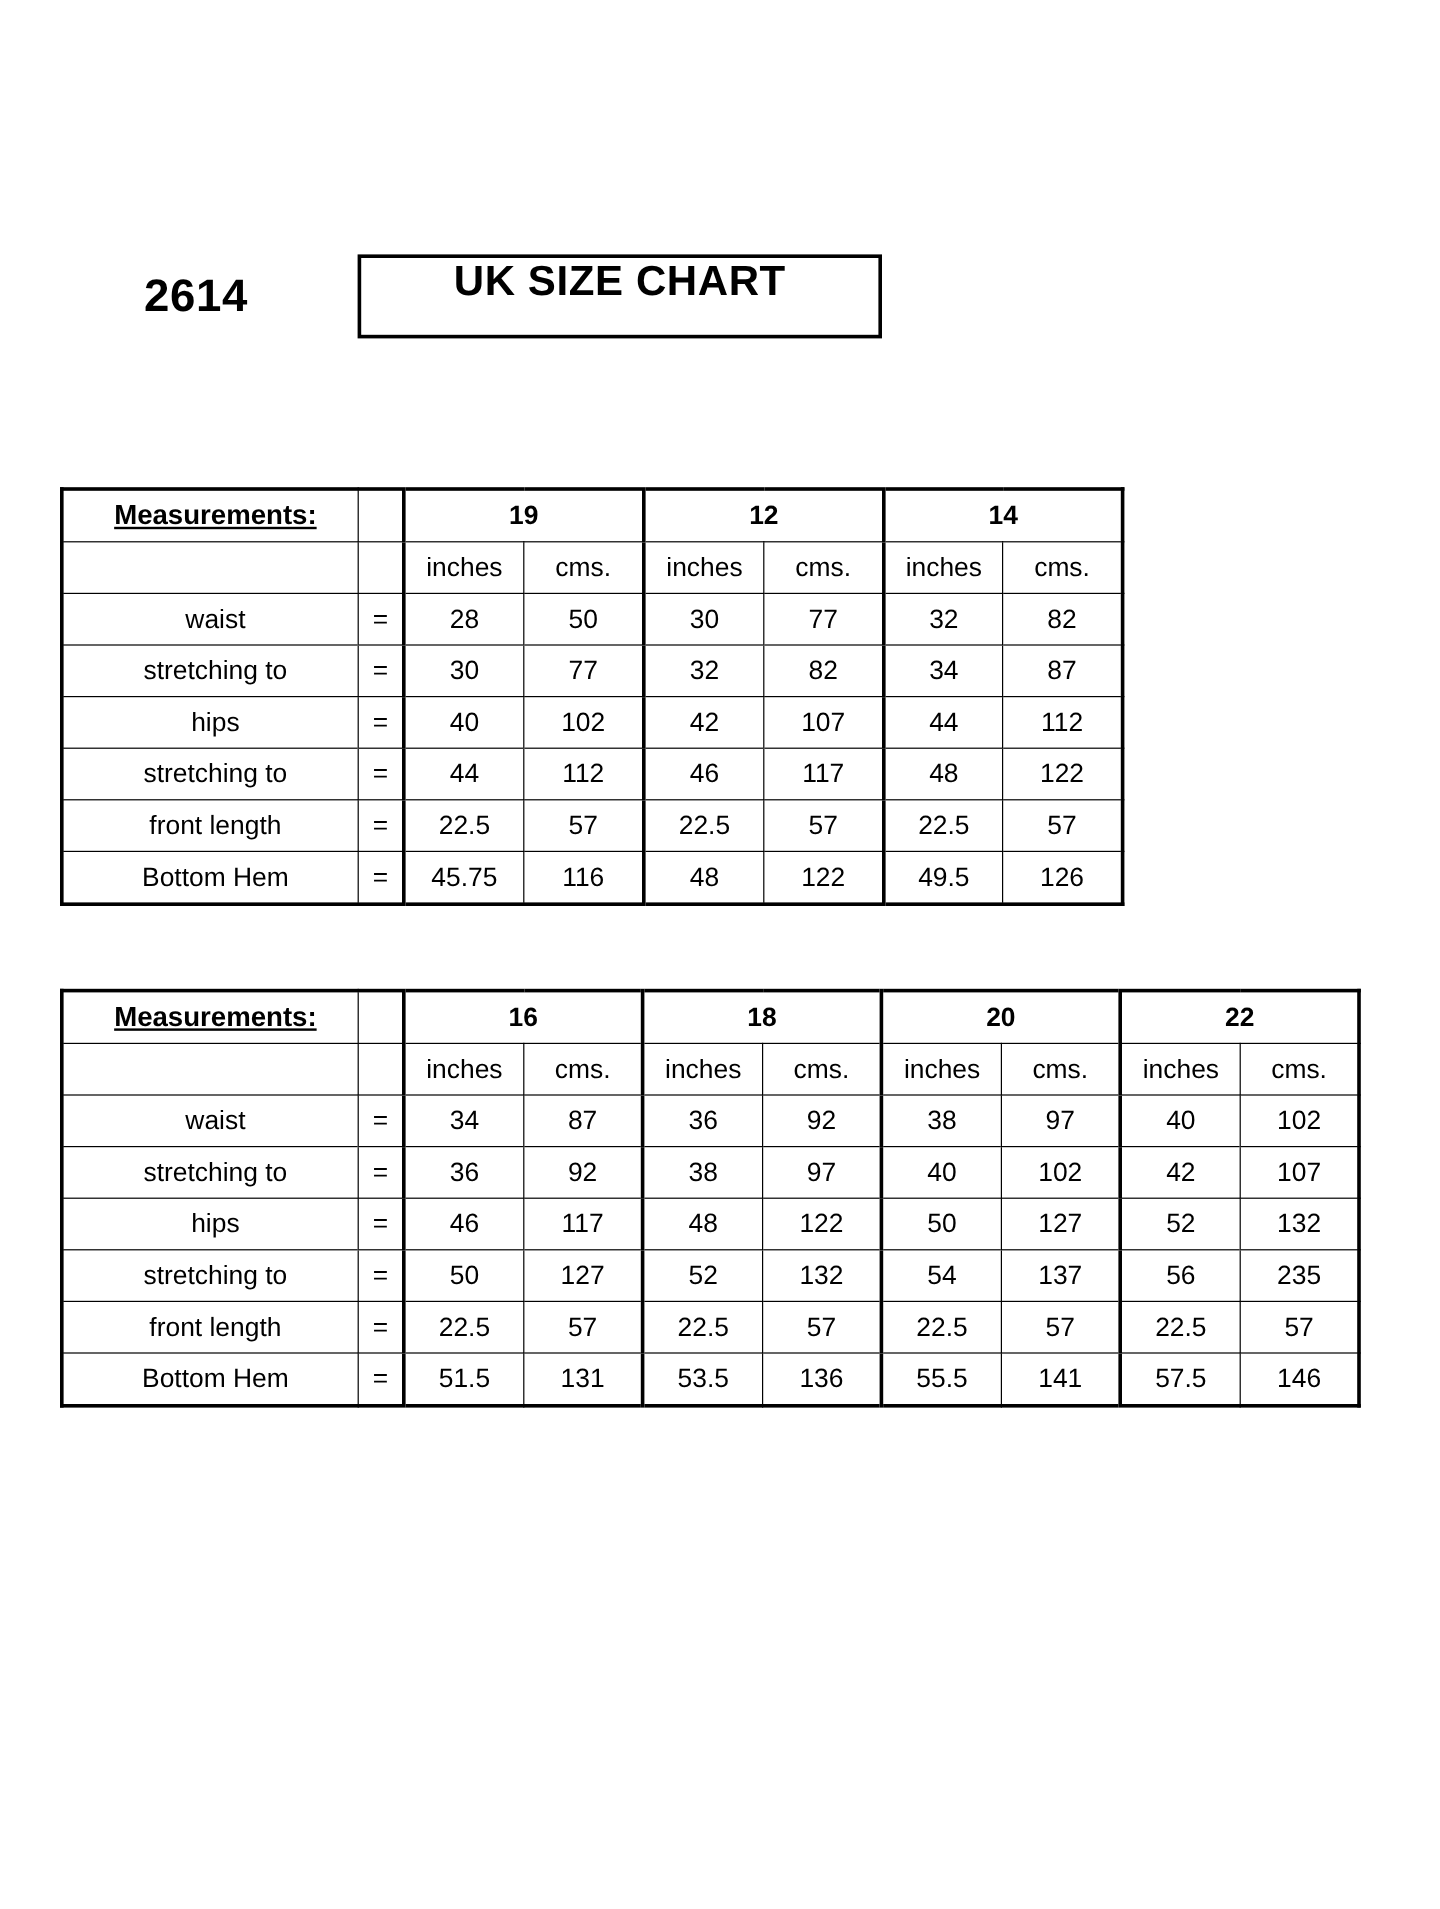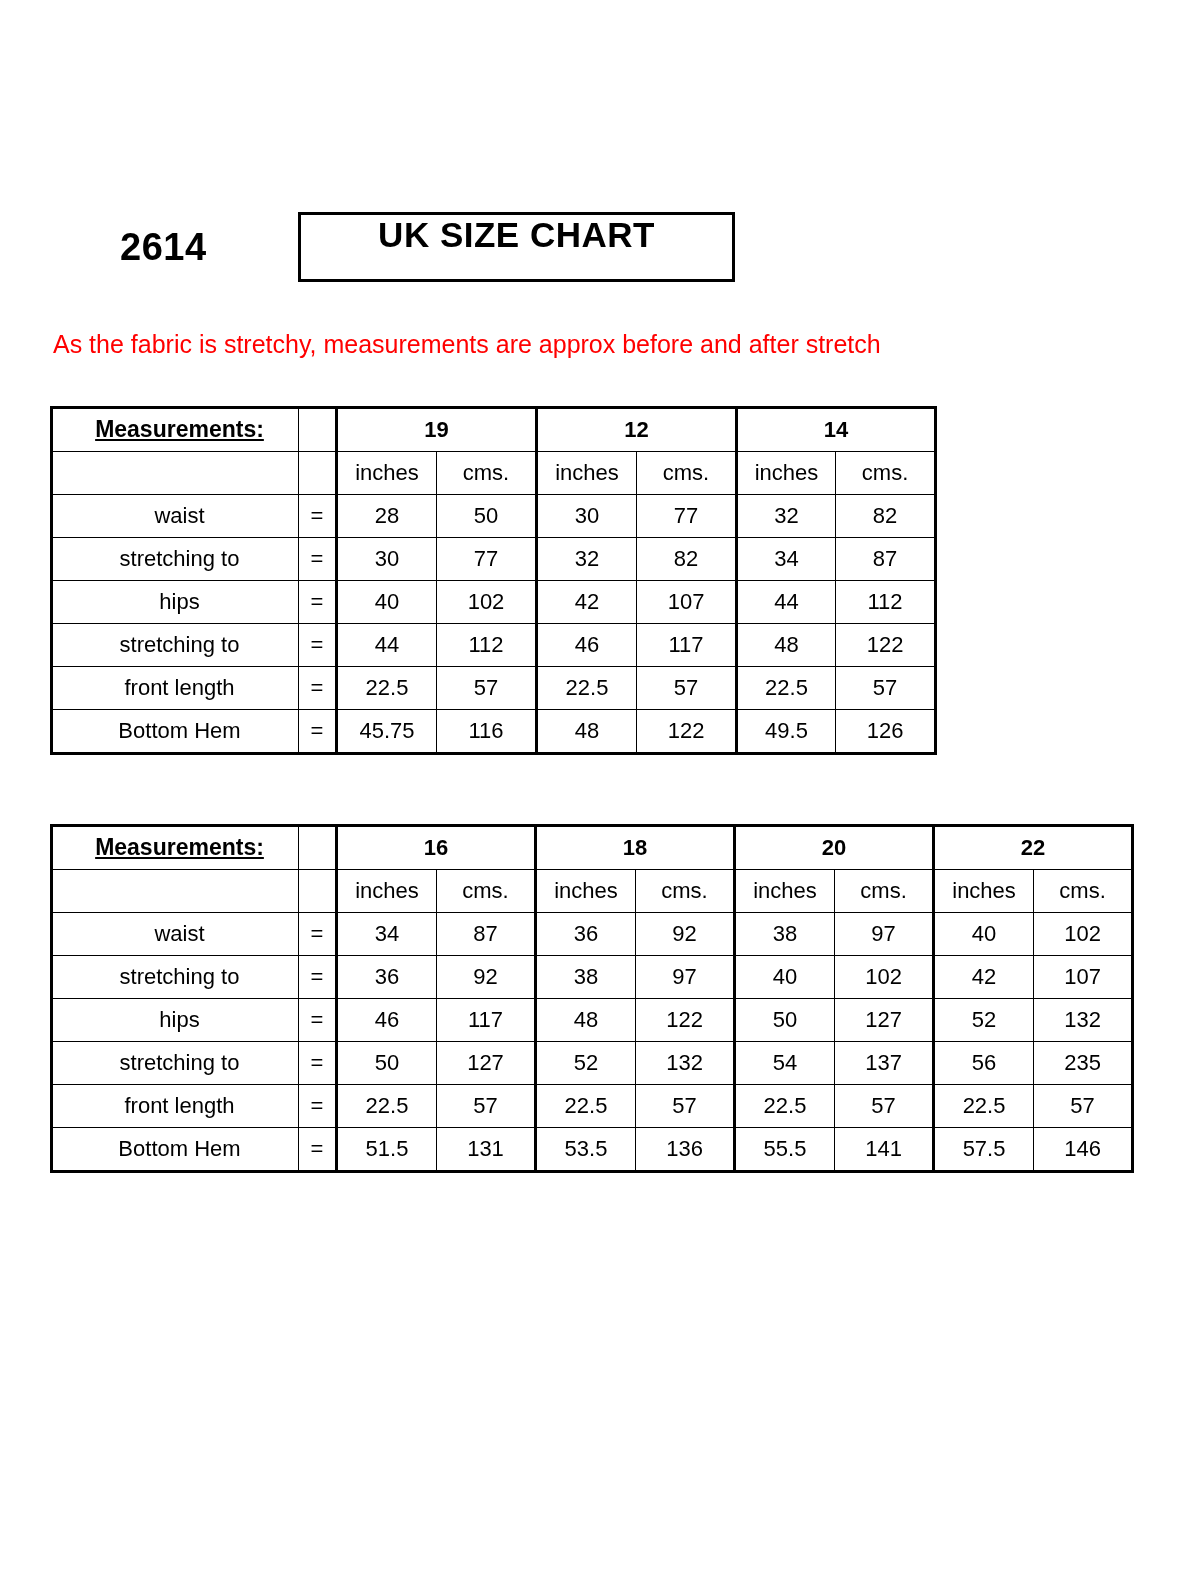--- a/index.html
+++ b/index.html
@@ -130,21 +130,20 @@
 
 <div class="page">
 
   <div class="header-row">
     <div class="doc-code">2614</div>
     <div class="title-box">
       <span class="title-text">UK SIZE CHART</span>
     </div>
   </div>
 
-  <div class="note">As the fabric is stretchy, measurements are approx before and after stretch</div>
 
   <table class="sizechart" id="table-1">
     <colgroup>
       <col style="width:247px">
       <col style="width:38px">
       <col style="width:100px">
         <col style="width:100px">
       <col style="width:100px">
         <col style="width:100px">
       <col style="width:99px">

